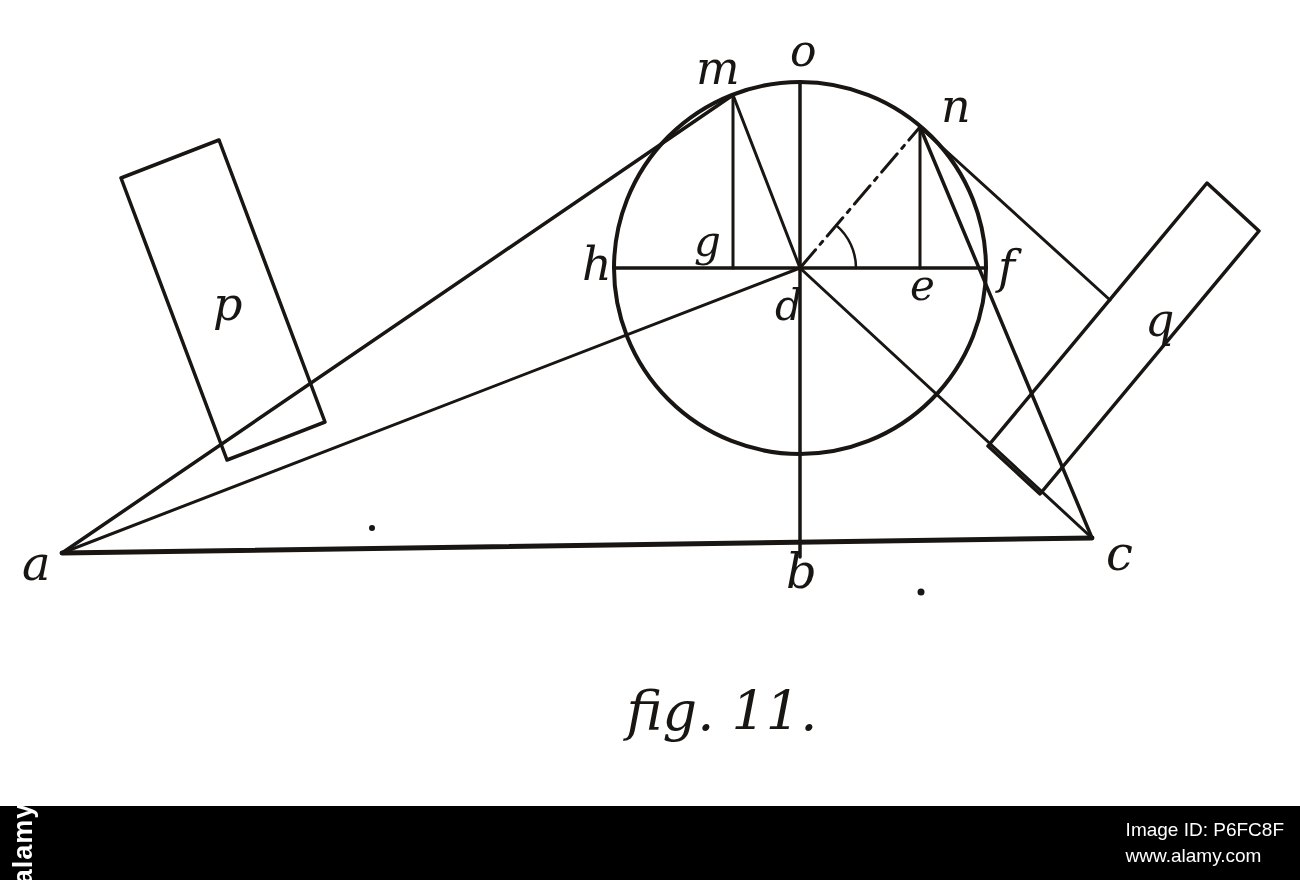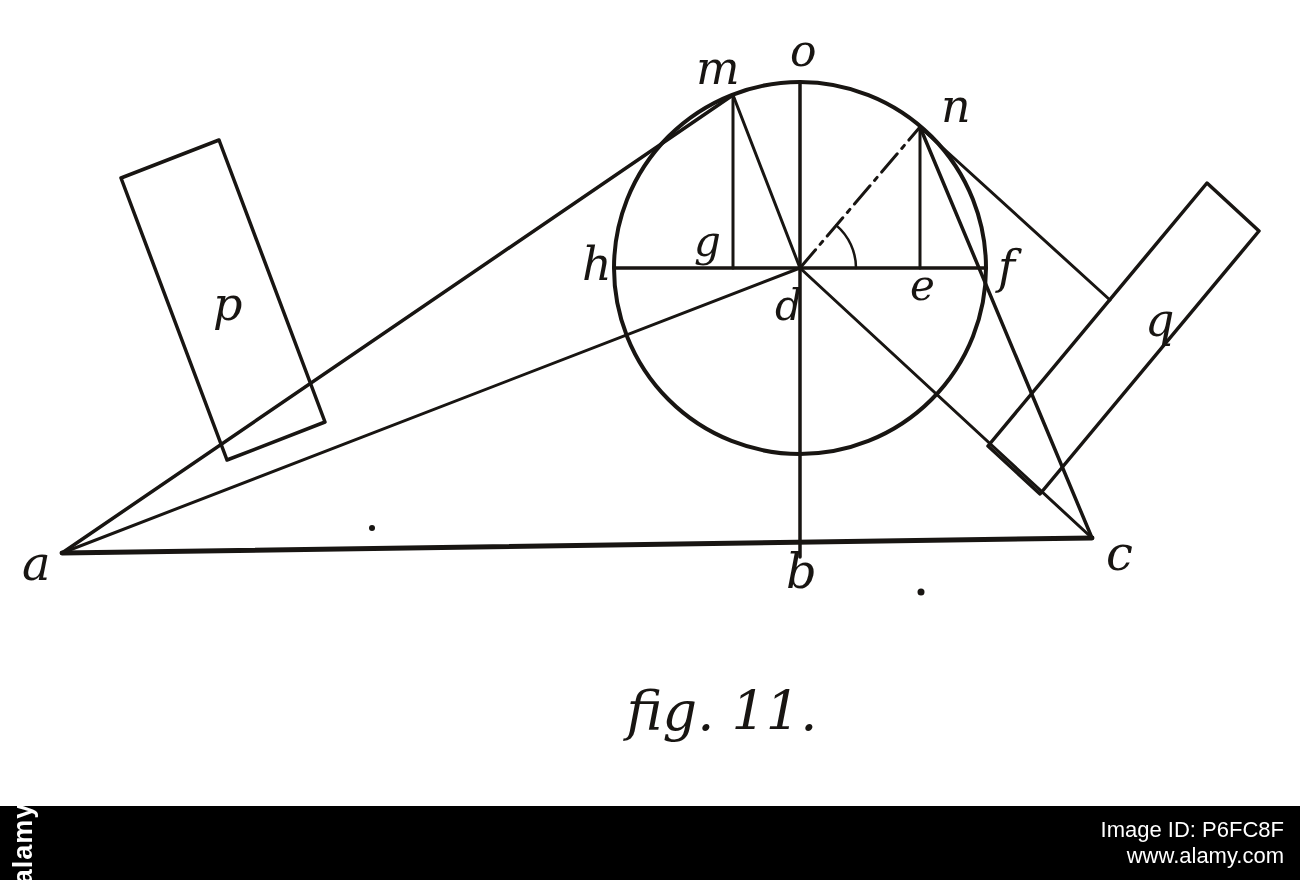--- a/index.html
+++ b/index.html
@@ -49,24 +49,23 @@
     transform:rotate(-90deg);
     color:var(--bar-text);
     font-family:"Liberation Sans", sans-serif;
     font-weight:700;
     font-size:27px;
     letter-spacing:1px;
     white-space:nowrap;
   }
   .footer-right{
     position:absolute;right:16px;top:11px;
-    text-align:right;
     color:var(--bar-text);
     font-family:"Liberation Sans", sans-serif;
-    font-size:22px;
+    font-size:19px;
     line-height:26px;
   }
 </style>
 </head>
 <body>
 
 <div class="stage">
 
   <svg width="1300" height="806" viewBox="0 0 1300 806">
 

